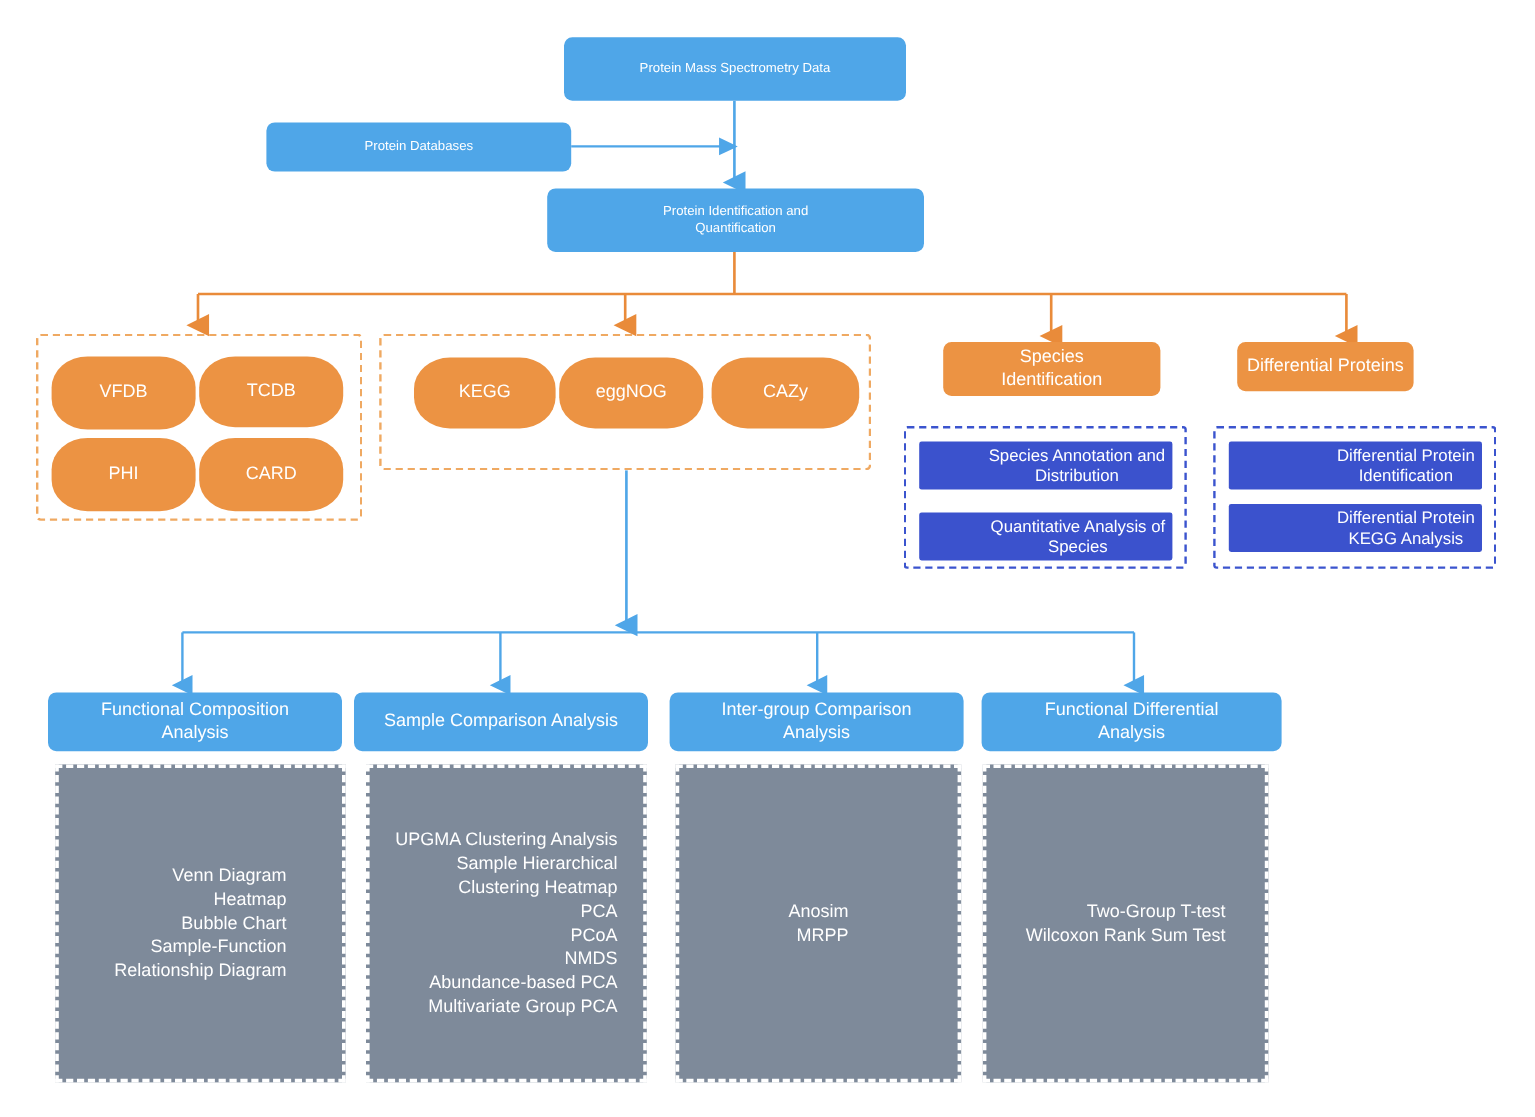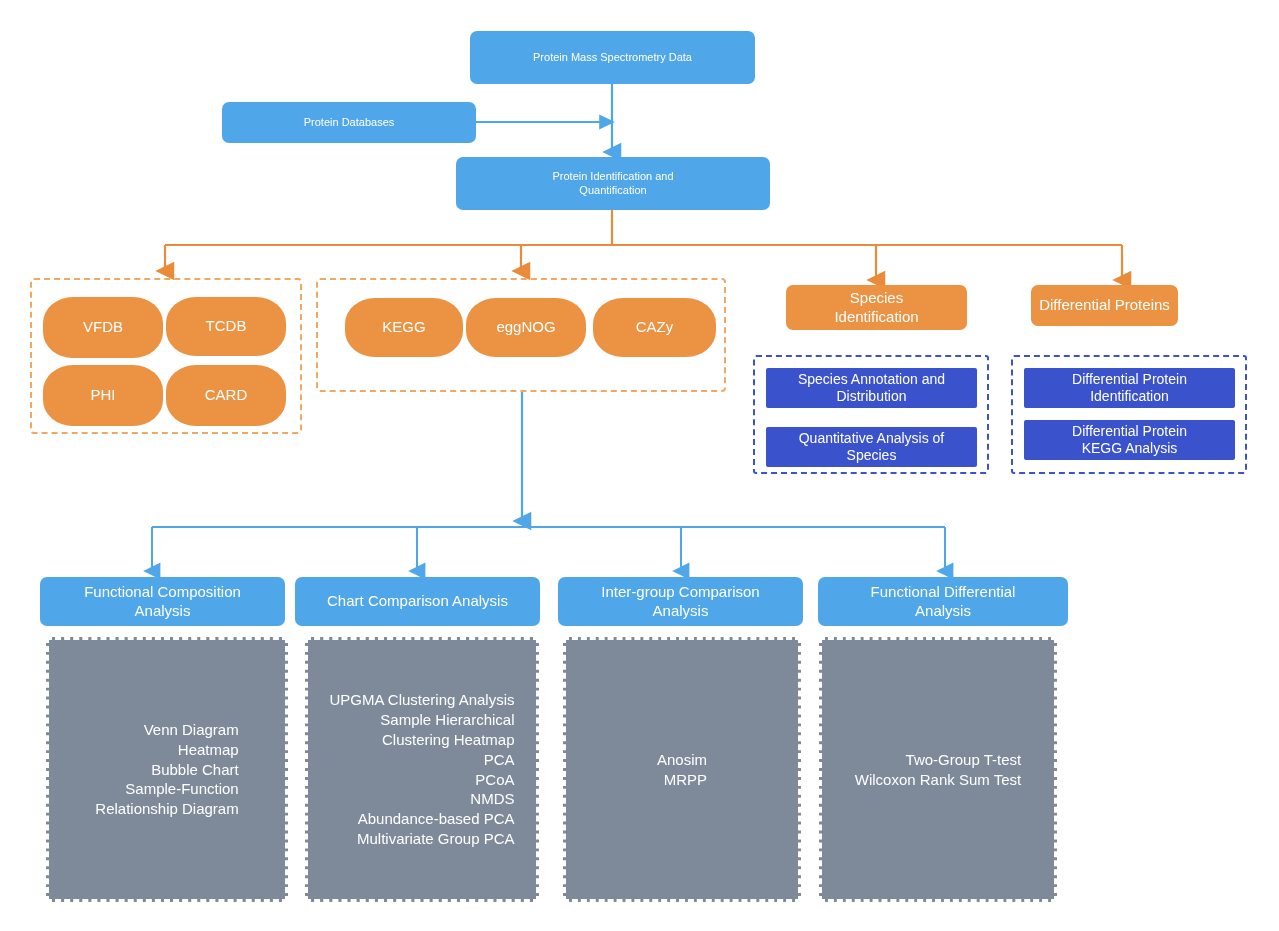--- a/index.html
+++ b/index.html
@@ -75,20 +75,21 @@
     border-radius: 3px;
     background: transparent;
     z-index: 1;
   }
   
   .royal-box {
     background: #3B52CD;
     border-radius: 2px;
     font-size: 14px;
     padding: 3px 6px;
+    justify-content: flex-end;
   }
   
   .cat-header {
     background: #4FA6E8;
     border-radius: 7px;
     font-size: 15px;
     padding: 4px 8px;
   }
   
   .gray-panel {
@@ -223,21 +224,21 @@
   </div>
   <div class="gray-panel" style="left:46px; top:637px; width:242px; height:265px;">
     <span>Venn Diagram
 Heatmap
 Bubble Chart
 Sample-Function
 Relationship Diagram</span>
   </div>
 
   <div class="node cat-header" style="left:295px; top:577px; width:245px; height:49px;">
-    <span>Chart Comparison Analysis</span>
+    <span>Sample Comparison Analysis</span>
   </div>
   <div class="gray-panel" style="left:305px; top:637px; width:234px; height:265px;">
     <span>UPGMA Clustering Analysis
 Sample Hierarchical
 Clustering Heatmap
 PCA
 PCoA
 NMDS
 Abundance-based PCA
 Multivariate Group PCA</span>

